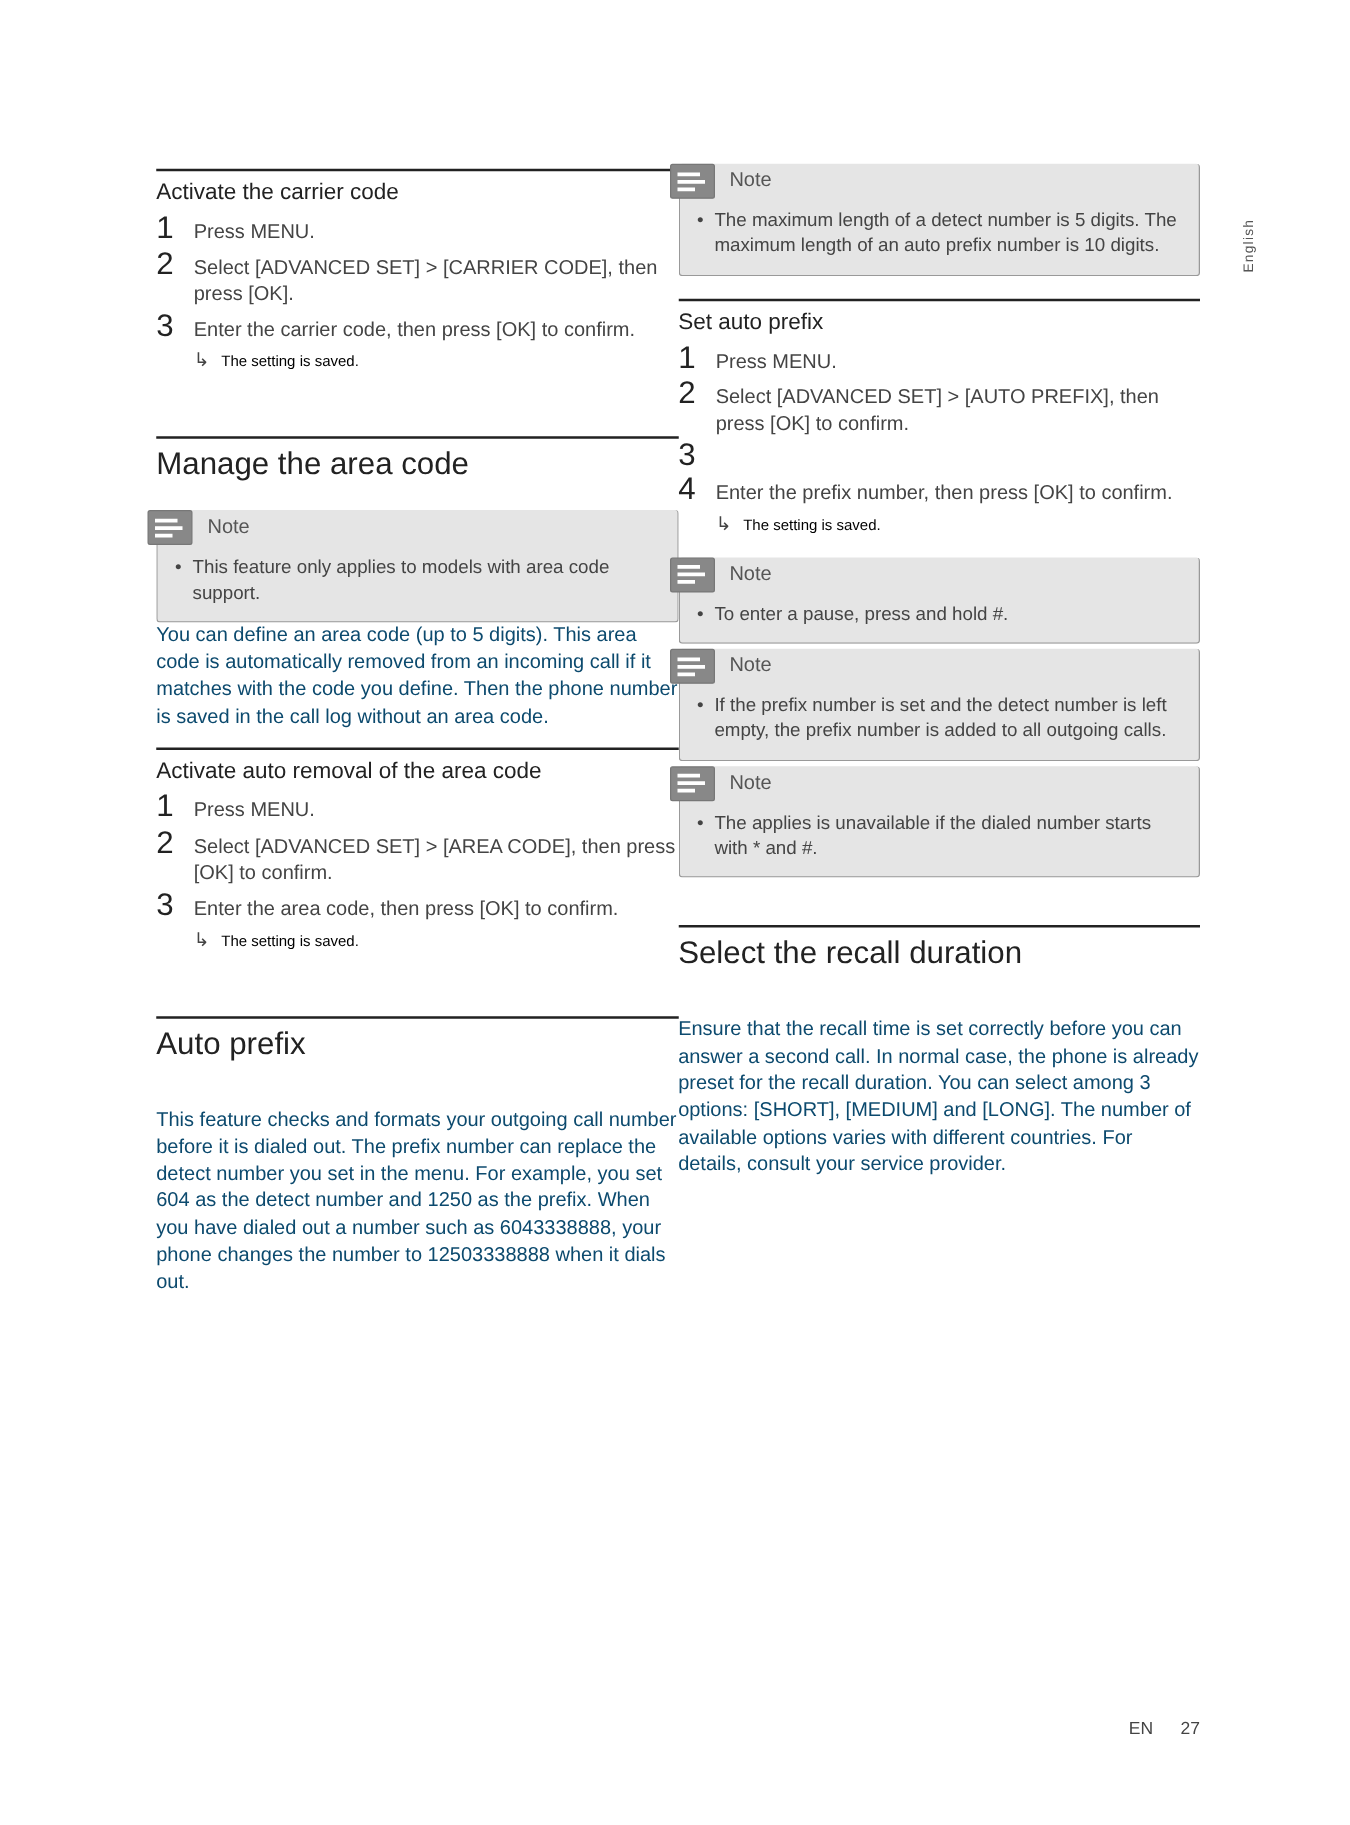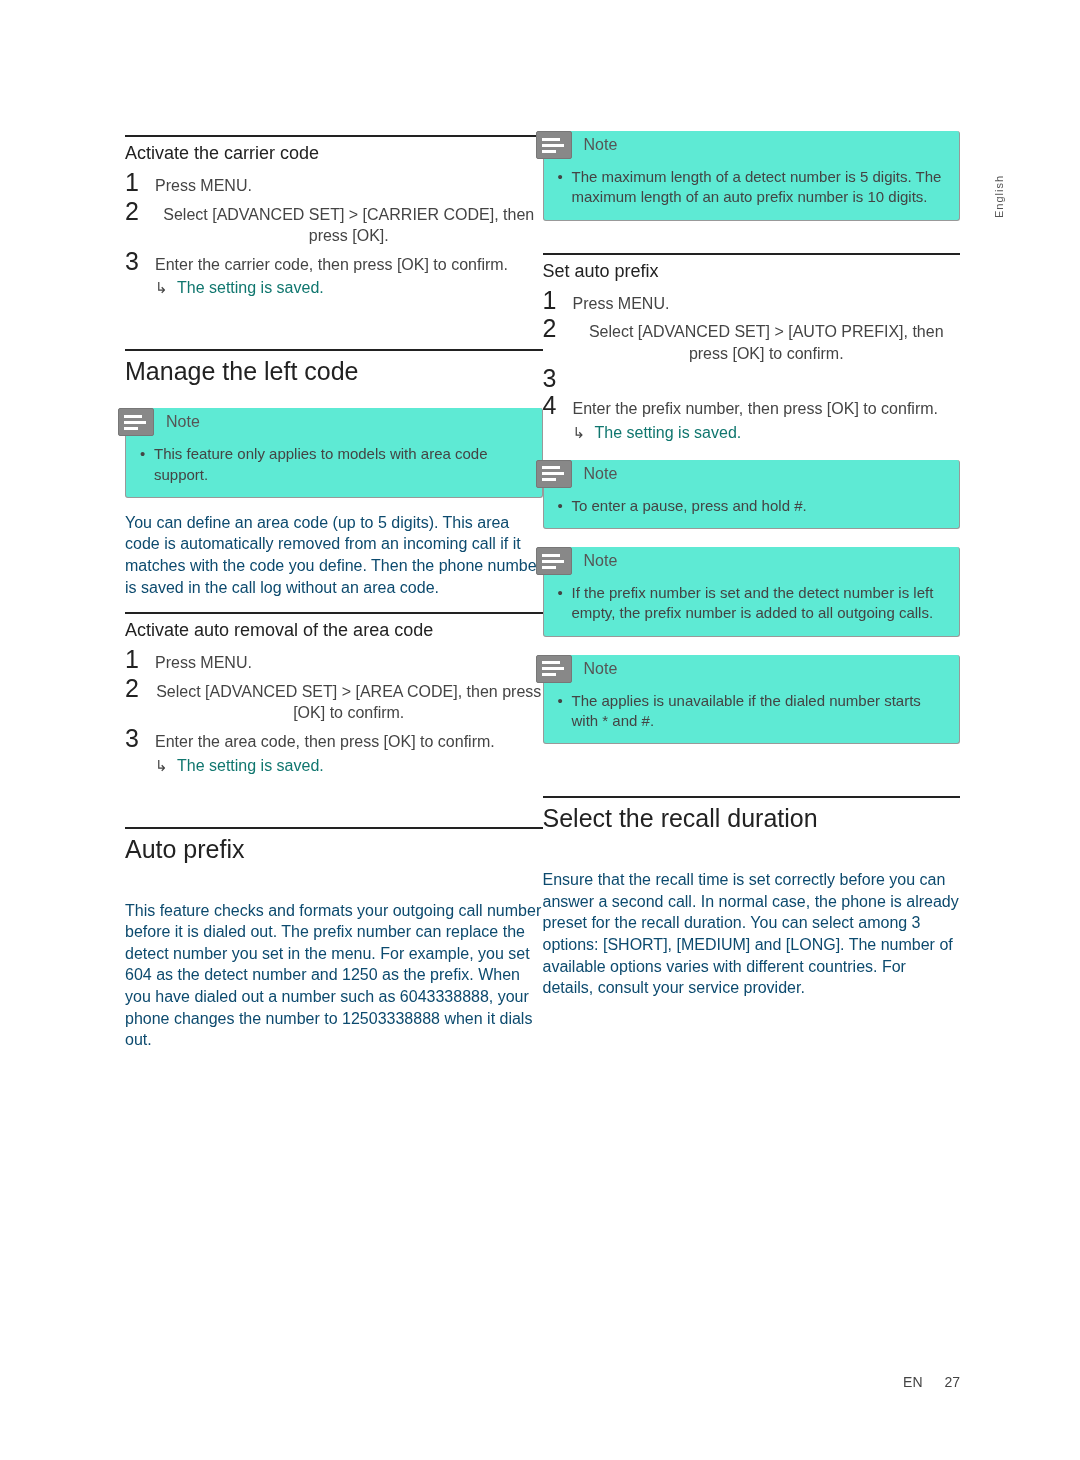--- a/index.html
+++ b/index.html
@@ -63,44 +63,42 @@
       font-weight: 500;
       color: #222;
       width: 30px;
       flex-shrink: 0;
       line-height: 1;
     }
     .step-text {
       font-size: 16px;
       color: #444;
       line-height: 1.35;
-      text-align: center;
     }
     .result-row {
       display: flex;
       align-items: baseline;
       margin-left: 30px;
       margin-top: 4px;
     }
     .arrow {
       width: 22px;
       flex-shrink: 0;
       font-size: 15px;
       color: #444;
     }
     .result {
-      font-size: 16px;
-      color: #0f766e;
+      font-size: 12px;
+      color: #000000;
     }
     .note-box {
       border: 1px solid #999;
       border-top: none;
       border-radius: 3px;
-      margin-bottom: 14px;
-      background: #5eead4;
+      background: #e5e5e5;
     }
     .note-head {
       display: flex;
       align-items: center;
       gap: 12px;
       margin-left: -8px;
       margin-top: -14px;
       margin-bottom: 8px;
     }
     .note-icon {
@@ -191,21 +189,21 @@
           <div class="step-text">Enter the carrier code, then press [OK] to confirm.</div>
         </div>
         <div class="result-row">
           <div class="arrow">↳</div>
           <div class="result">The setting is saved.</div>
         </div>
       </div>
 
       <div class="section-gap-lg"></div>
       <div class="divider"></div>
-      <div class="h2">Manage the left code</div>
+      <div class="h2">Manage the area code</div>
 
       <div class="section-gap-md"></div>
       <div class="note-box">
         <div class="note-head">
           <div class="note-icon">
               <span></span>
               <span></span>
               <span></span>
             </div>
           <div class="note-label">Note</div>

